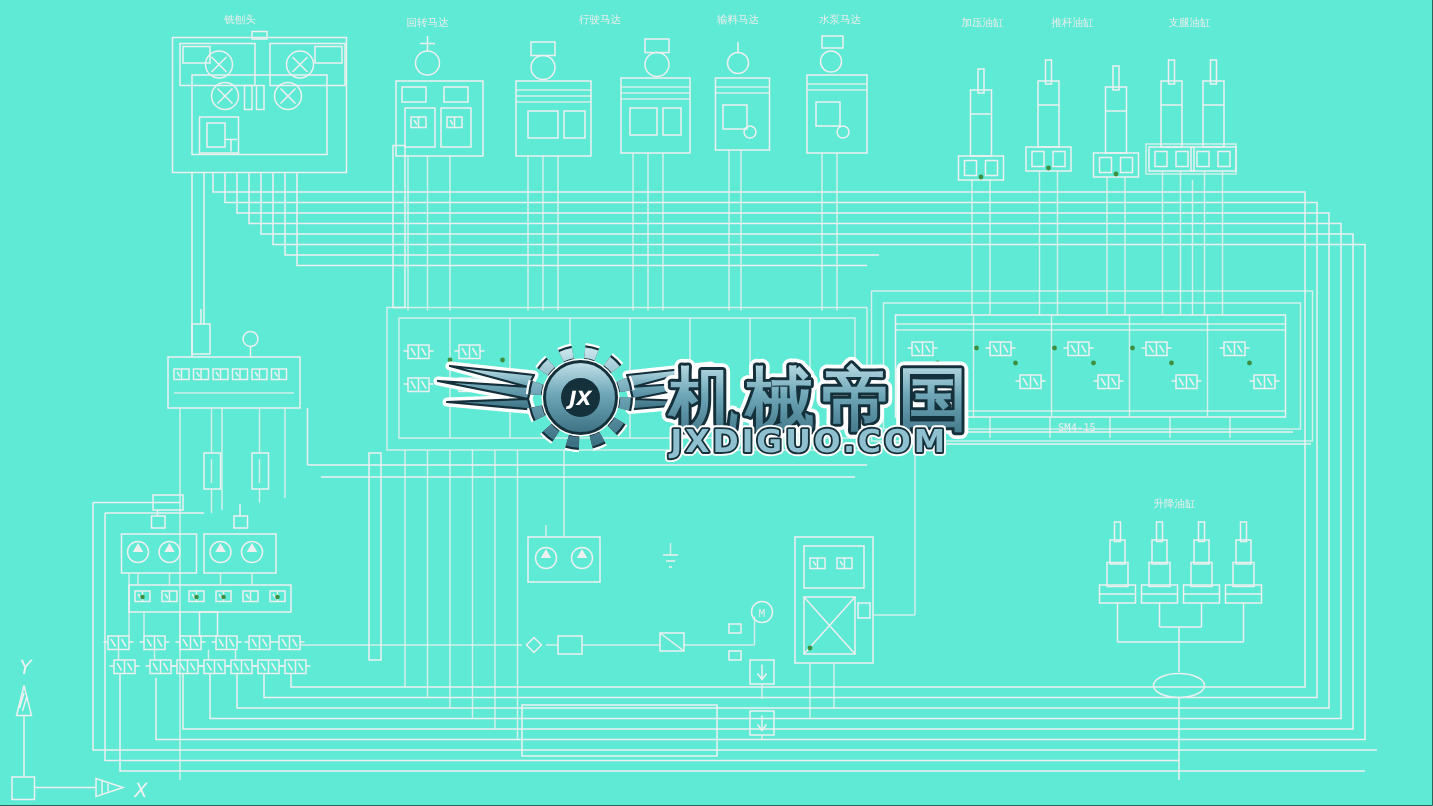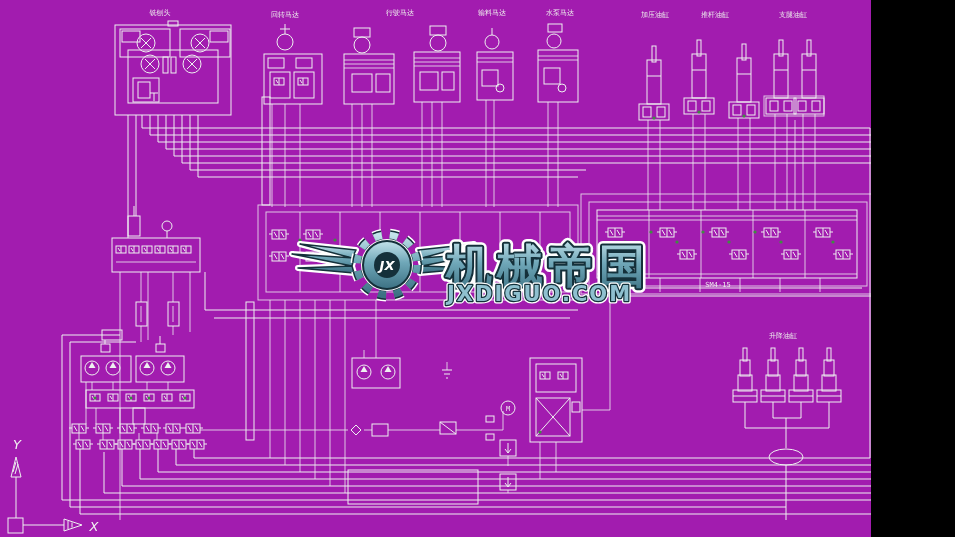--- a/index.html
+++ b/index.html
@@ -1,16 +1,16 @@
 <!DOCTYPE html>
 <html><head>
 <meta charset="utf-8">
 <style>
   html,body{margin:0;padding:0;background:#000;}
-  .stage{position:relative;width:871px;height:537px;background:#a21caf;overflow:hidden;
+  .stage{position:relative;width:955px;height:537px;background:#5eead4;overflow:hidden;
          font-family:"DejaVu Sans",sans-serif;}
   svg{position:absolute;left:0;top:0;}
   .w{stroke:#eef0f0;stroke-width:1;fill:none;}
   .w2{stroke:#eef0f0;stroke-width:1;fill:none;opacity:.8;}
   .wf{fill:#eef0f0;stroke:none;}
   .g{fill:#3e8e41;stroke:none;}
   .lbl{font:7px "DejaVu Sans",sans-serif;fill:#ededed;text-anchor:middle;}
   .mono{font:7px "DejaVu Sans Mono",monospace;fill:#ededed;text-anchor:middle;}
   .axis{font:italic 13px "DejaVu Sans",sans-serif;fill:#f2f2f2;text-anchor:middle;}
   .wm-big{font:bold 46px "DejaVu Sans",sans-serif;letter-spacing:5px;}

